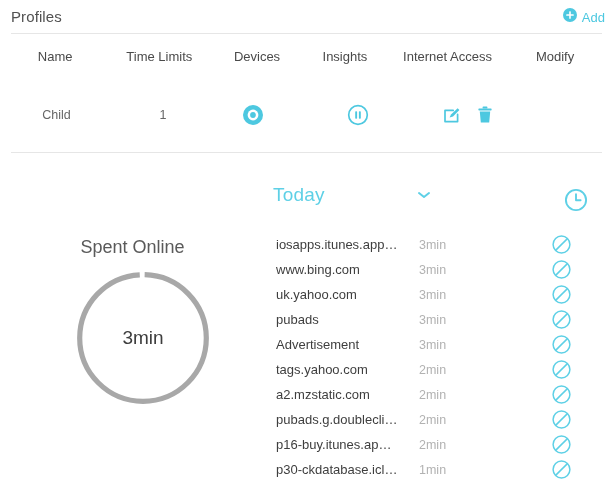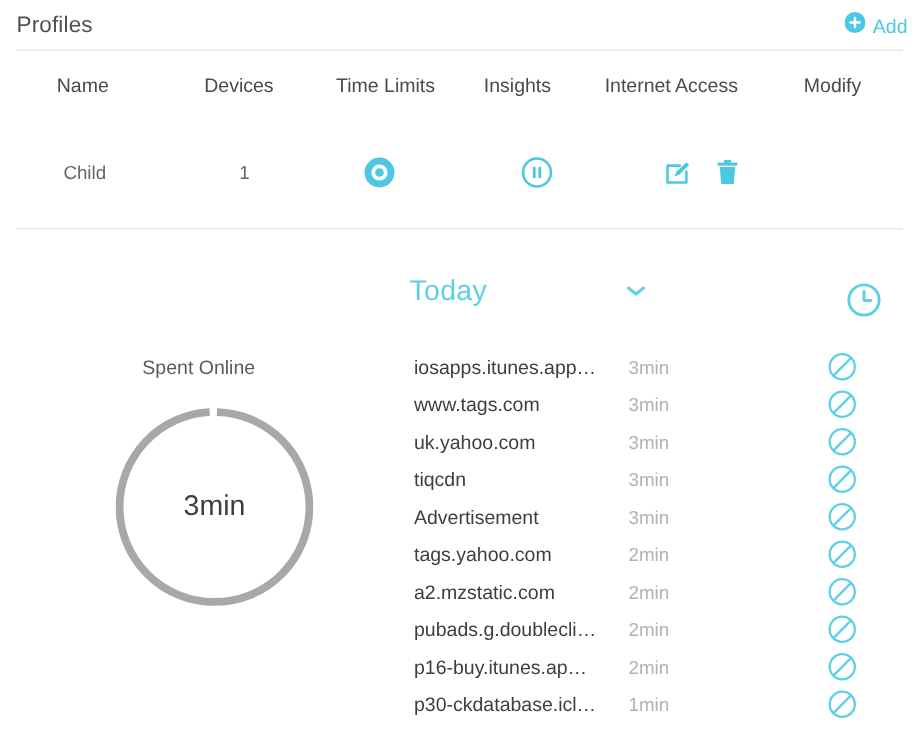--- a/index.html
+++ b/index.html
@@ -150,21 +150,21 @@
     left: 0;
     top: 77px;
     width: 265px;
   }
   .spent-label {
     position: absolute;
     left: 0;
     top: 0;
     width: 265px;
     text-align: center;
-    font-size: 13px;
+    font-size: 18px;
     color: #5a5a5a;
   }
   .donut {
     position: absolute;
     left: 77px;
     top: 35px;
     width: 132px;
     height: 132px;
   }
   .donut-center {
@@ -230,22 +230,22 @@
     <span class="add-label">Add</span>
   </div>
 </div>
 
 <div class="divider top"></div>
 
 <div class="table">
 
   <div class="trow head">
     <div class="cell c-name">Name</div>
+    <div class="cell c-time">Time Limits</div>
     <div class="cell c-devices">Devices</div>
-    <div class="cell c-time">Time Limits</div>
     <div class="cell c-insights">Insights</div>
     <div class="cell c-access">Internet Access</div>
     <div class="cell c-modify">Modify</div>
   </div>
 
   <div class="trow body">
     <div class="cell c-name">Child</div>
     <div class="cell c-devices">1</div>
 
     <div class="cell c-insights">
@@ -325,21 +325,21 @@
       <div class="site-time">3min</div>
       <div class="site-block">
         <svg width="19" height="19" viewBox="0 0 19 19">
             <circle cx="9.5" cy="9.5" r="8.4" fill="none" stroke="#5ed0e6" stroke-width="1.5"></circle>
             <line x1="3.6" y1="15.4" x2="15.4" y2="3.6" stroke="#5ed0e6" stroke-width="1.5"></line>
           </svg>
       </div>
     </div>
 
     <div class="site-row">
-      <div class="site-name">www.tags.com</div>
+      <div class="site-name">www.bing.com</div>
       <div class="site-time">3min</div>
       <div class="site-block">
         <svg width="19" height="19" viewBox="0 0 19 19">
             <circle cx="9.5" cy="9.5" r="8.4" fill="none" stroke="#5ed0e6" stroke-width="1.5"></circle>
             <line x1="3.6" y1="15.4" x2="15.4" y2="3.6" stroke="#5ed0e6" stroke-width="1.5"></line>
           </svg>
       </div>
     </div>
 
     <div class="site-row">
@@ -347,21 +347,21 @@
       <div class="site-time">3min</div>
       <div class="site-block">
         <svg width="19" height="19" viewBox="0 0 19 19">
             <circle cx="9.5" cy="9.5" r="8.4" fill="none" stroke="#5ed0e6" stroke-width="1.5"></circle>
             <line x1="3.6" y1="15.4" x2="15.4" y2="3.6" stroke="#5ed0e6" stroke-width="1.5"></line>
           </svg>
       </div>
     </div>
 
     <div class="site-row">
-      <div class="site-name">tiqcdn</div>
+      <div class="site-name">pubads</div>
       <div class="site-time">3min</div>
       <div class="site-block">
         <svg width="19" height="19" viewBox="0 0 19 19">
             <circle cx="9.5" cy="9.5" r="8.4" fill="none" stroke="#5ed0e6" stroke-width="1.5"></circle>
             <line x1="3.6" y1="15.4" x2="15.4" y2="3.6" stroke="#5ed0e6" stroke-width="1.5"></line>
           </svg>
       </div>
     </div>
 
     <div class="site-row">

